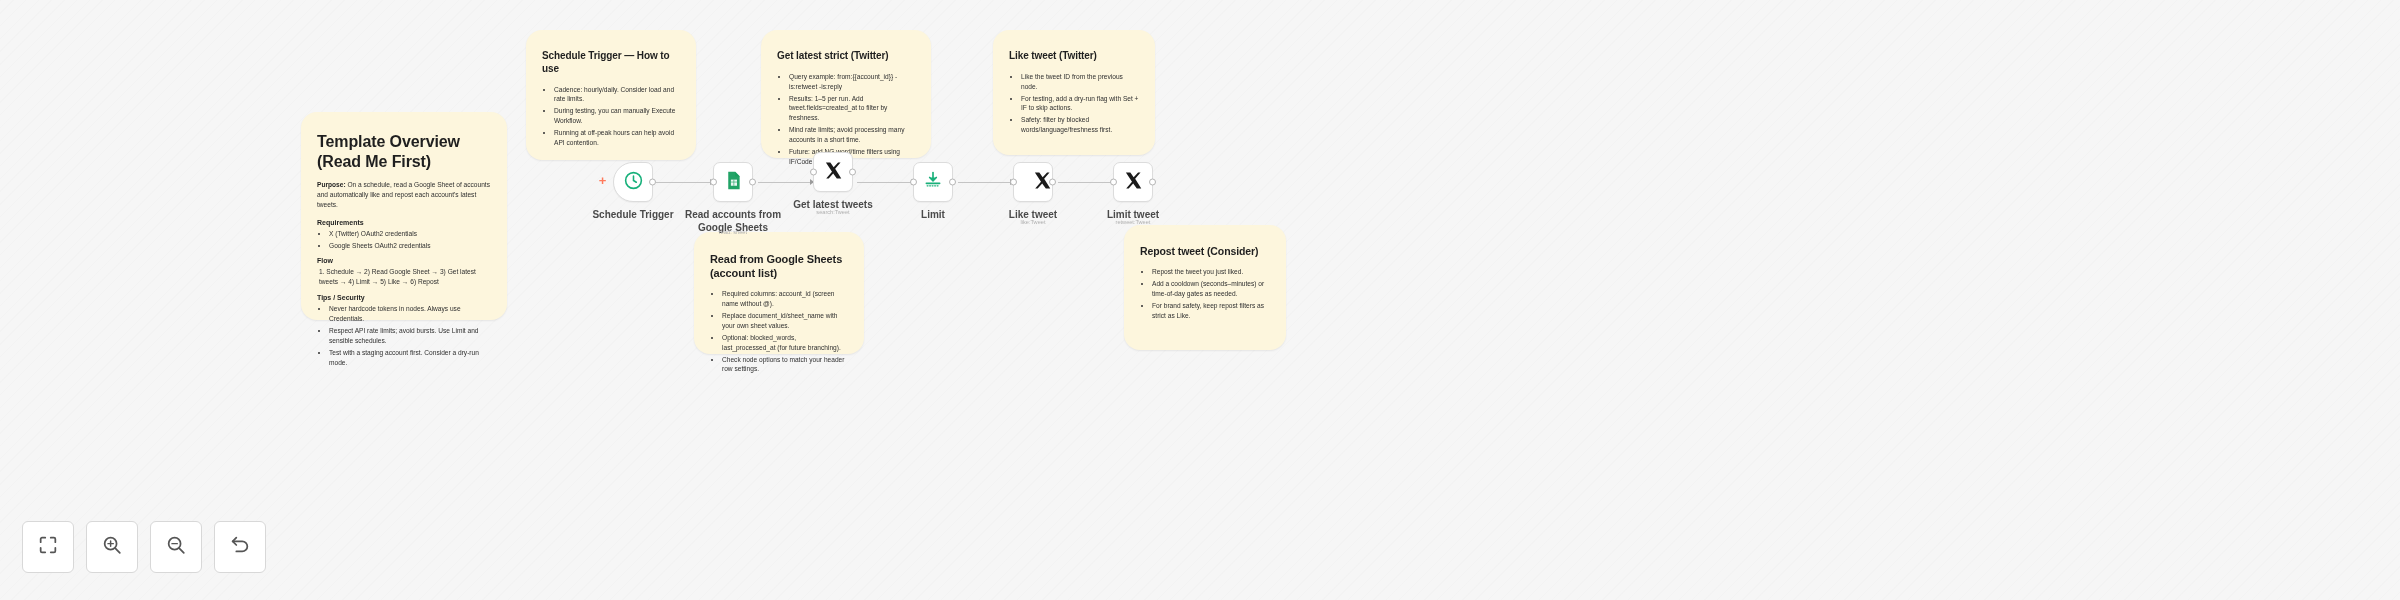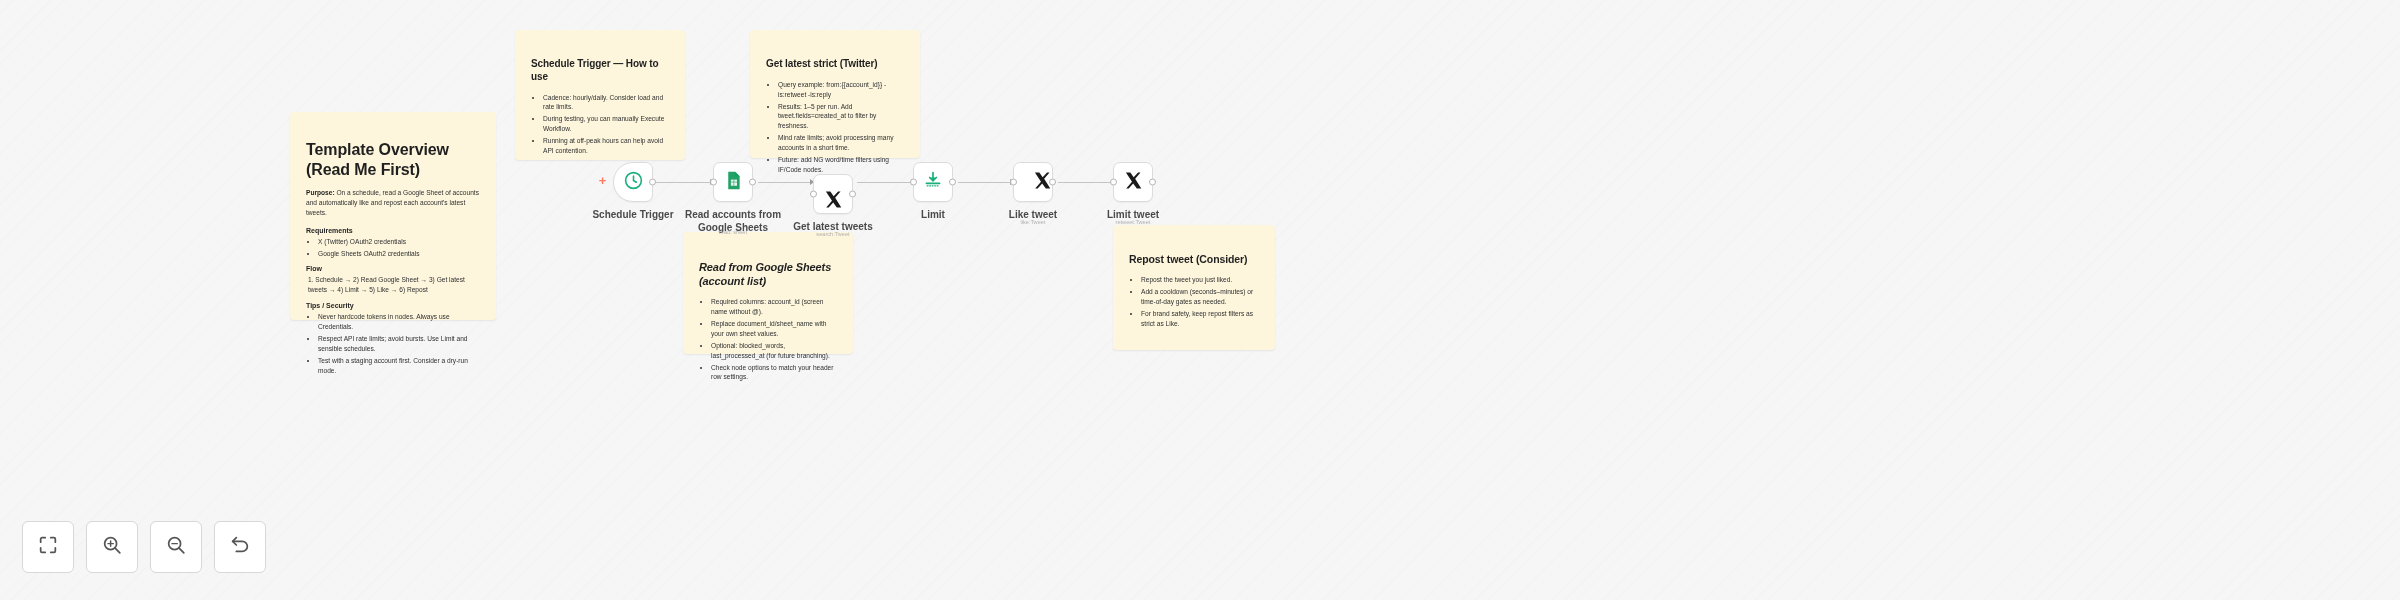--- a/index.html
+++ b/index.html
@@ -17,24 +17,25 @@
     background-image:
       repeating-linear-gradient(135deg,
         rgba(0,0,0,0.012) 0px, rgba(0,0,0,0.012) 1px,
         rgba(0,0,0,0.0) 1px, rgba(0,0,0,0.0) 9px);
   }
 
   
   .note {
     position: absolute;
     background: #fdf6dd;
-    border-radius: 4px;
-    padding: 28px 16px 16px 16px;
+    border-radius: 16px;
+    padding: 20px 16px 16px 16px;
     box-shadow: 0 1px 2px rgba(0,0,0,0.07);
     color: #2f2f2f;
+    margin-left: 11px;
   }
   .note h3 {
     font-size: 15px;
     font-weight: 700;
     line-height: 1.28;
     color: #1f1f1f;
     margin-bottom: 9px;
     letter-spacing: -0.1px;
   }
   .note .lead {
@@ -65,21 +66,21 @@
   #note-schedule   { left: 515px;  top: 30px;  width: 170px; height: 130px; }
   #note-gettweets  { left: 750px;  top: 30px;  width: 170px; height: 128px; }
   #note-like       { left: 982px;  top: 30px;  width: 162px; height: 125px; }
   #note-sheets     { left: 683px;  top: 232px; width: 170px; height: 122px; }
   #note-limit      { left: 905px;  top: 252px; width: 160px; height: 100px; }
   #note-repost     { left: 1113px; top: 225px; width: 162px; height: 125px; }
 
   #note-overview h3 { font-size: 16px; margin-bottom: 7px; }
   #note-schedule h3, #note-gettweets h3, #note-like h3,
   #note-sheets h3, #note-limit h3, #note-repost h3 { font-size: 10px; }
-  #note-sheets h3 { font-size: 11px; font-style: italic; }
+  #note-sheets h3 { font-size: 11px; }
   #note-repost h3 { font-size: 10.5px; }
   #note-limit h3 { font-size: 10.5px; }
 
   #note-overview .lead, #note-overview li { font-size: 6.6px; line-height: 1.5; }
   #note-overview .sub { font-size: 7px; margin: 7px 0 3px 0; }
   #note-schedule li, #note-gettweets li, #note-like li,
   #note-sheets li, #note-limit li, #note-repost li { font-size: 6.6px; line-height: 1.5; }
 
   .node {
     position: absolute;
@@ -207,20 +208,28 @@
   <div class="note" id="note-gettweets">
     <h3>Get latest strict (Twitter)</h3>
     <ul>
       <li>Query example: from:{{account_id}} -is:retweet -is:reply</li>
       <li>Results: 1–5 per run. Add tweet.fields=created_at to filter by freshness.</li>
       <li>Mind rate limits; avoid processing many accounts in a short time.</li>
       <li>Future: add NG word/time filters using IF/Code nodes.</li>
     </ul>
   </div>
 
+  <div class="note" id="note-like">
+    <h3>Like tweet (Twitter)</h3>
+    <ul>
+      <li>Like the tweet ID from the previous node.</li>
+      <li>For testing, add a dry-run flag with Set + IF to skip actions.</li>
+      <li>Safety: filter by blocked words/language/freshness first.</li>
+    </ul>
+  </div>
 
   <div class="note" id="note-sheets">
     <h3>Read from Google Sheets (account list)</h3>
     <ul>
       <li>Required columns: account_id (screen name without @).</li>
       <li>Replace document_id/sheet_name with your own sheet values.</li>
       <li>Optional: blocked_words, last_processed_at (for future branching).</li>
       <li>Check node options to match your header row settings.</li>
     </ul>
   </div>
@@ -268,21 +277,21 @@
         <rect x="9" y="13.4" width="7" height="0.7" fill="#21a366"></rect>
         <rect x="12.1" y="11" width="0.7" height="7" fill="#21a366"></rect>
       </svg>
     </span>
     <div class="port in"></div>
     <div class="port out"></div>
     <div class="label">Read accounts from Google Sheets</div>
     <div class="sublabel two">read: sheet</div>
   </div>
 
-  <div class="node" style="left:813px; top:174px;align-items:flex-end;">
+  <div class="node" style="left:813px; top:152px;">
     <span>
       <svg viewBox="0 0 24 24" width="19" height="19" fill="#1a1a1a">
         <path d="M2.4 2h5.6l4.2 5.8L17.8 2h3.1l-6.8 7.8L21.8 22h-5.6l-4.6-6.3L5.9 22H2.8l7.3-8.4z"></path>
       </svg>
     </span>
     <div class="port in"></div>
     <div class="port out"></div>
     <div class="label">Get latest tweets</div>
     <div class="sublabel one">search:Tweet</div>
   </div>

